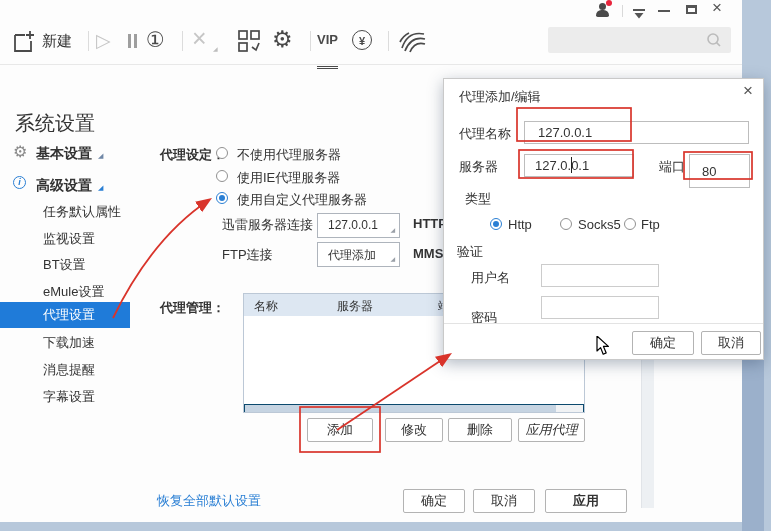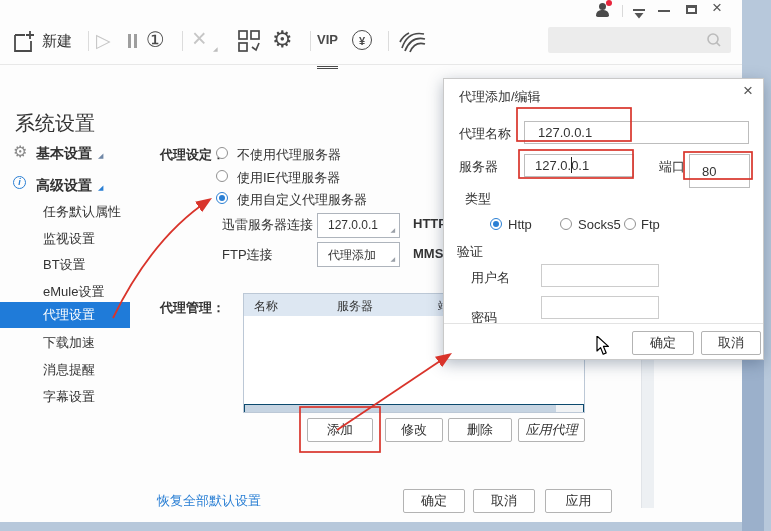--- a/index.html
+++ b/index.html
@@ -176,21 +176,21 @@
     </div>
 
     <div class="abs btn" style="left:307px;top:418px;width:66px;height:24px;line-height:22px;">添加</div>
     <div class="abs btn" style="left:385px;top:418px;width:58px;height:24px;line-height:22px;">修改</div>
     <div class="abs btn" style="left:448px;top:418px;width:64px;height:24px;line-height:22px;">删除</div>
     <div class="abs btn" style="left:518px;top:418px;width:67px;height:24px;line-height:22px;font-style:italic;">应用代理</div>
 
     <div class="abs link" style="left:157px;top:492px;">恢复全部默认设置</div>
     <div class="abs btn" style="left:403px;top:489px;width:62px;height:24px;line-height:22px;">确定</div>
     <div class="abs btn" style="left:473px;top:489px;width:62px;height:24px;line-height:22px;">取消</div>
-    <div class="abs btn" style="left:545px;top:489px;width:67px;height:24px;line-height:22px;">应用</div>
+    <div class="abs btn" style="left:545px;top:489px;width:82px;height:24px;line-height:22px;font-weight:bold;">应用</div>
   </div>
 
   <div class="abs" id="dialog">
     <div class="abs lbl" style="left:15px;top:9px;">代理添加/编辑</div>
     <div class="abs" style="left:299px;top:2px;font-size:17px;color:#555;">×</div>
 
     <div class="abs lbl" style="left:15px;top:46px;">代理名称</div>
     <input class="dinput" style="left: 80px; top: 42px; width: 225px; height: 23px; padding-left: 13px;" value="127.0.0.1">
 
     <div class="abs lbl" style="left:15px;top:79px;">服务器</div>

